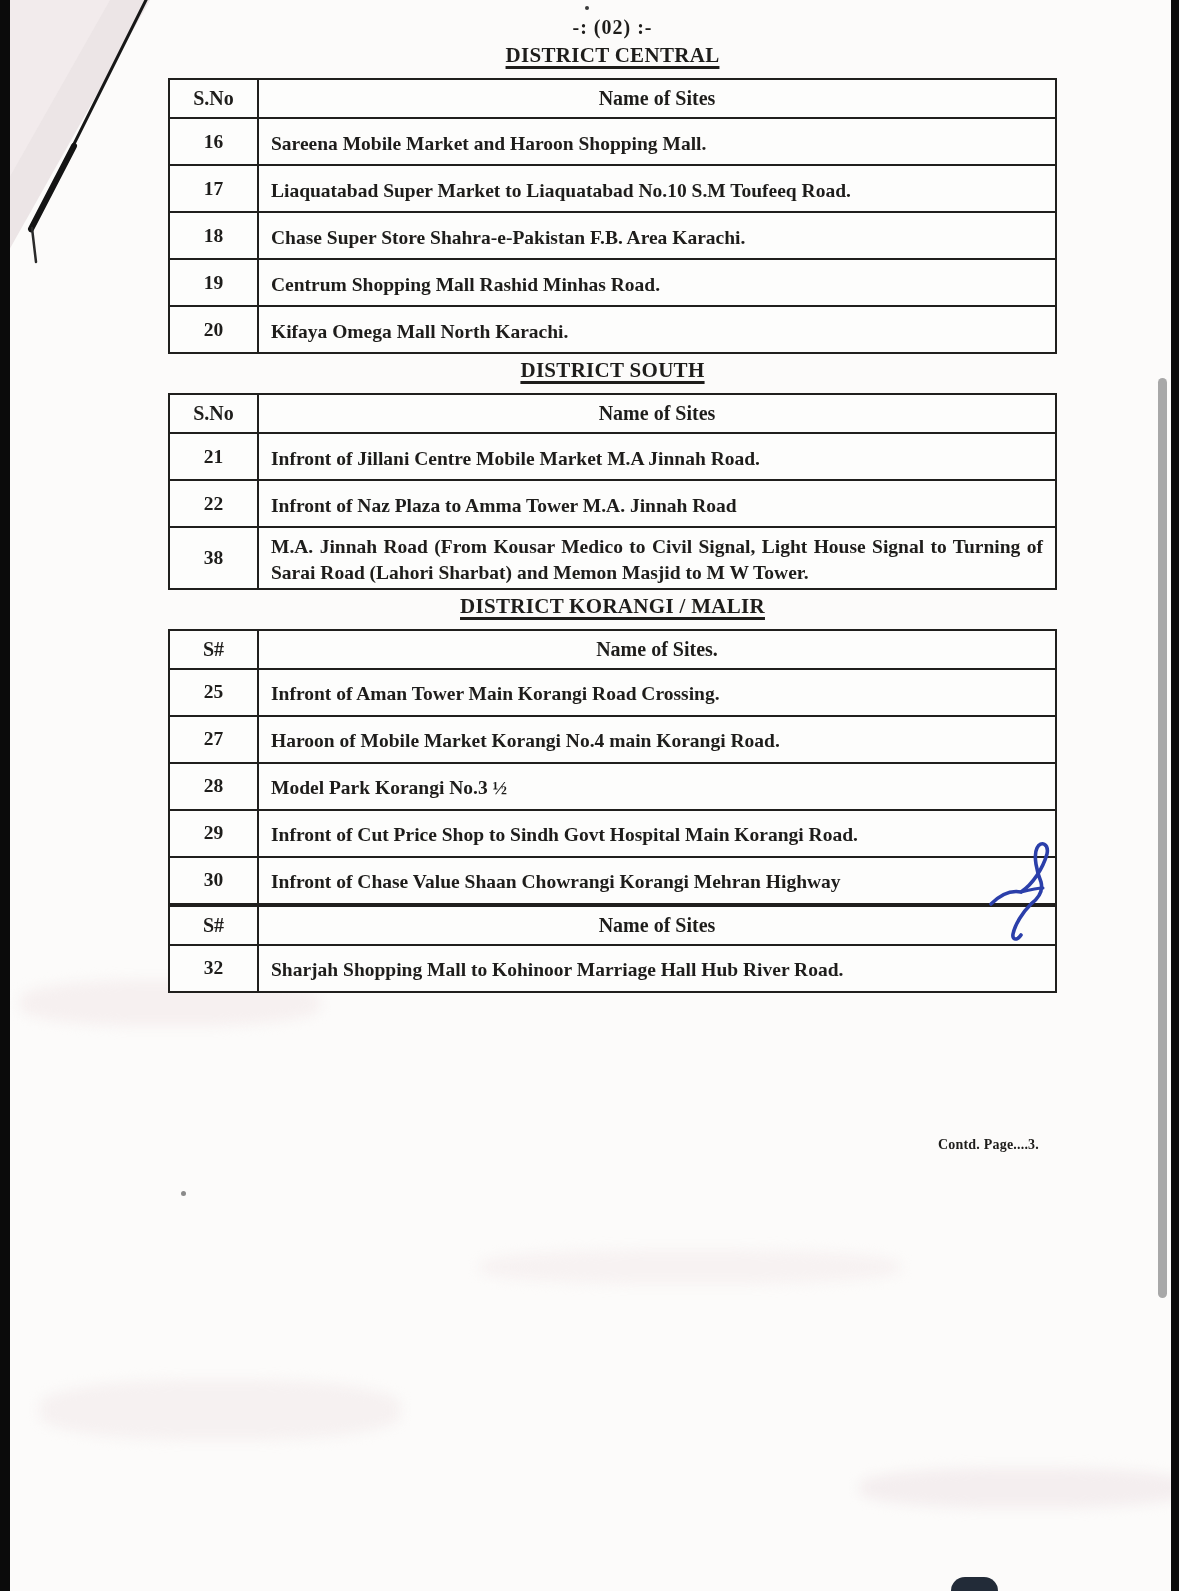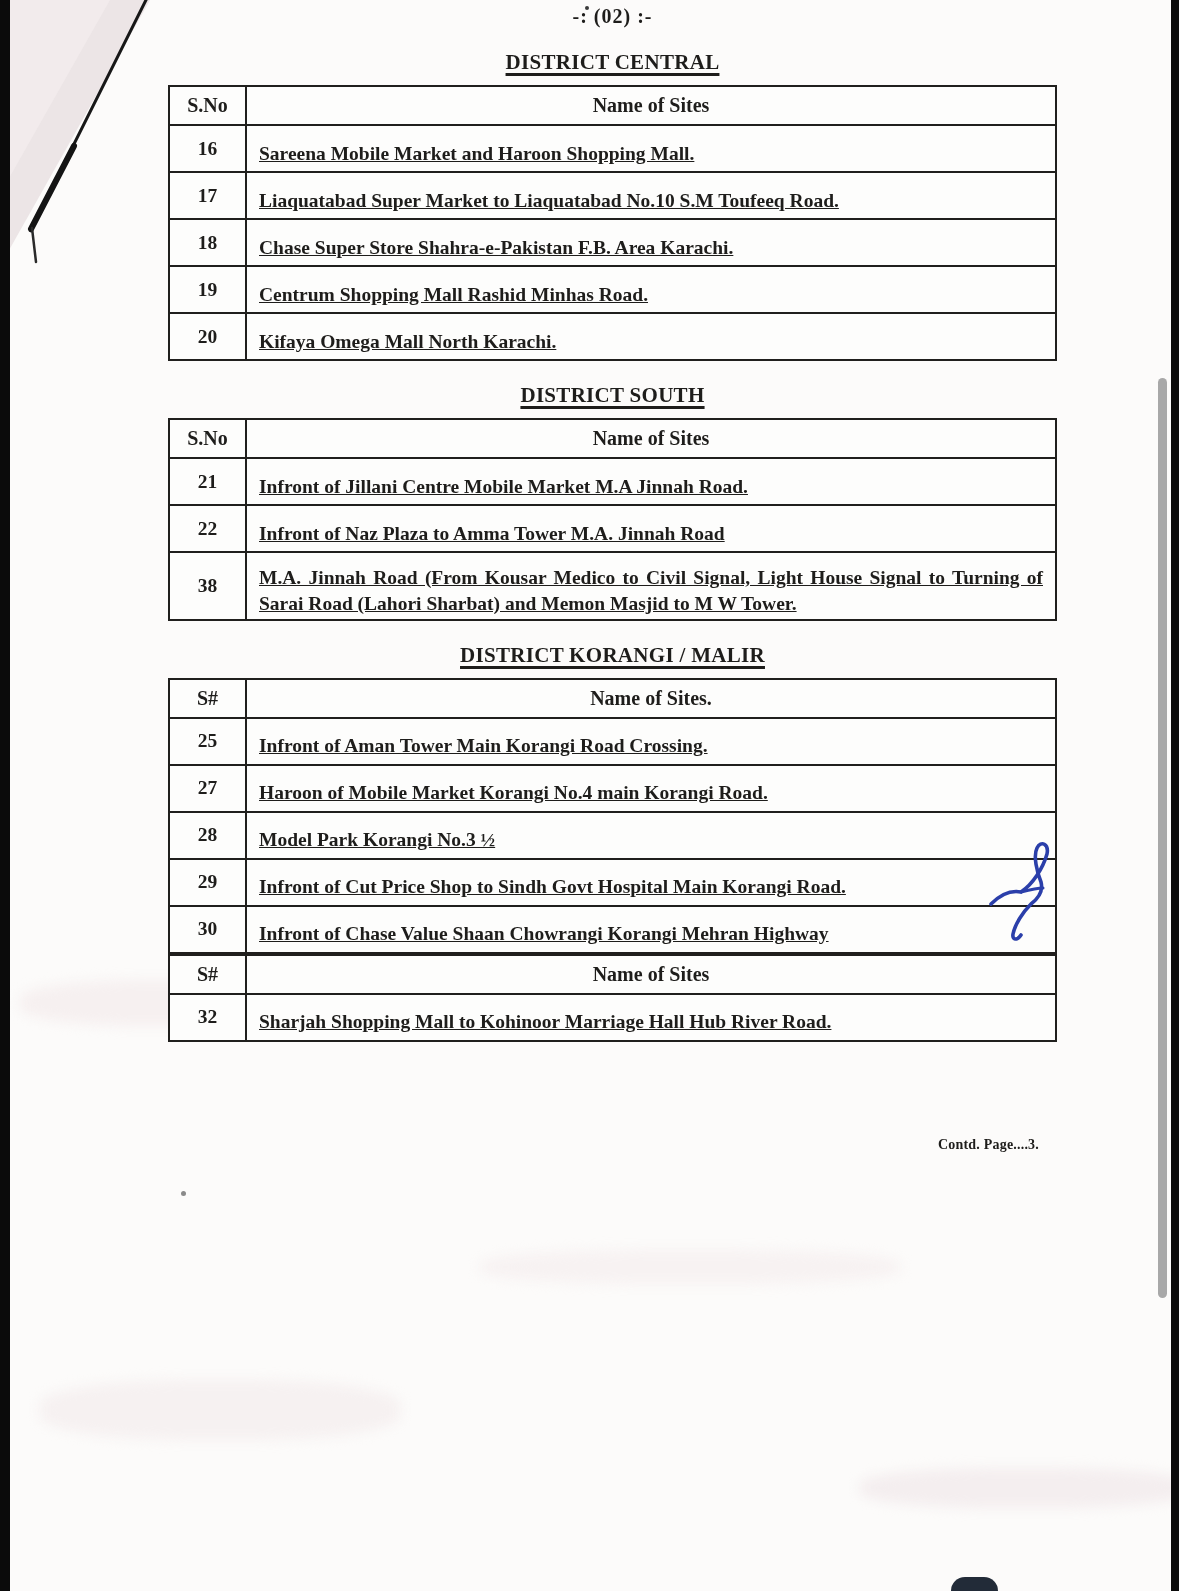--- a/index.html
+++ b/index.html
@@ -20,34 +20,34 @@
   .dot-bottom{position:absolute;left:181px;top:1191px;width:5px;height:5px;background:#5a5a5a;opacity:.7;border-radius:50%;}
   .smudge{position:absolute;pointer-events:none;filter:blur(6px);border-radius:40%;}
   .smudge.a{left:20px;top:980px;width:300px;height:46px;background:#f6f0f0;}
   .smudge.b{left:480px;top:1250px;width:420px;height:34px;background:#f7f2f2;}
   .smudge.c{left:860px;top:1468px;width:330px;height:40px;background:#f4eeef;}
   .smudge.d{left:40px;top:1380px;width:360px;height:60px;background:#f6f1f1;}
   
   .content{position:absolute;left:168px;top:0;width:889px;z-index:2;}
   .page-num{
     text-align:center;font-weight:700;font-size:20px;
-    padding-top:5px;letter-spacing:1px;
+    padding-top:16px;letter-spacing:1px;
   }
   .section-title{
     text-align:center;font-weight:700;font-size:21px;
-    margin:22px 0 10px 0;letter-spacing:.3px;
+    margin:4px 0 10px 0;letter-spacing:.3px;
     text-decoration:underline;text-decoration-thickness:2.5px;text-underline-offset:4px;
   }
   table.sites{width:100%;border-collapse:collapse;background:#fdfdfc;}
   table.sites, table.sites th, table.sites td{border:2px solid #201f1d;}
-  table.sites th{font-size:20px;font-weight:700;height:33px;padding:2px 0;}
+  table.sites th{font-size:20px;font-weight:700;height:33px;padding:2px 6px;}
   table.sites th.col-sno{width:75px;}
   table.sites td{font-size:19.5px;font-weight:600;}
   td.sno{text-align:center;height:27px;padding:9px 4px;}
-  td.site{text-align:justify;padding:12px 12px 2px 12px;line-height:1.33;text-decoration:underline;}
+  td.site{text-align:justify;padding:6px 12px 2px 12px;line-height:1.33;}
   .contd{
     position:absolute;top:1137px;right:140px;z-index:2;
     font-size:14px;font-weight:600;letter-spacing:.2px;
   }
 </style>
 </head>
 <body>
 
 <div class="edge-left"></div>
 <div class="edge-right"></div>

